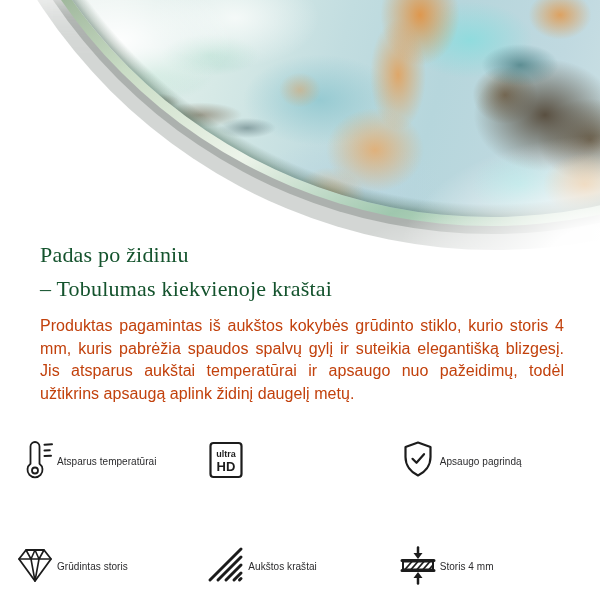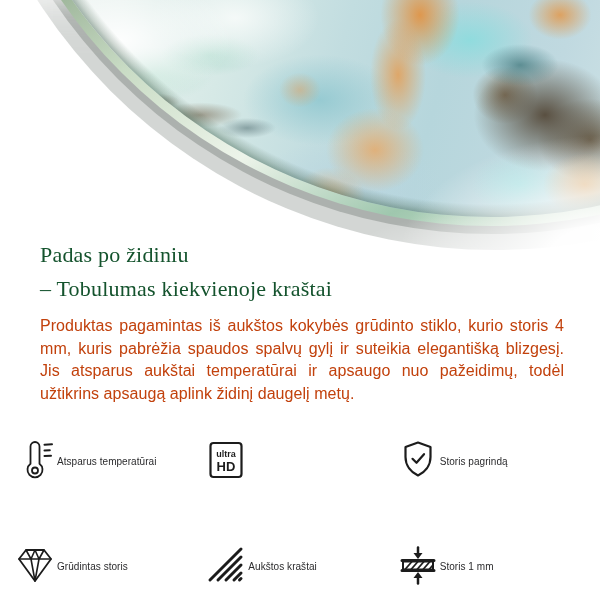--- a/index.html
+++ b/index.html
@@ -137,21 +137,21 @@
     </div>
   </div>
 
   <div class="feature">
     <div class="icon-box">
       <svg width="44" height="44" viewBox="0 0 44 44">
         <path class="ico" stroke-width="2.2" d="M22 4.5 L9.5 9 V19 c0 8.6 5.6 15.2 12.5 18.5 C28.9 34.2 34.5 27.6 34.5 19 V9 Z"></path>
         <path class="ico" stroke-width="2.2" d="M16.5 20.8 l4 4 L28 16.2"></path>
       </svg>
     </div>
-    <div class="label">Storis pagrindą</div>
+    <div class="label">Apsaugo pagrindą</div>
   </div>
 
   <div class="feature">
     <div class="icon-box">
       <svg width="44" height="44" viewBox="0 0 44 44">
         <path class="ico" stroke-width="1.8" d="M13 7 H31 L38 16 L22 38 L6 16 Z"></path>
         <path class="ico" stroke-width="1.6" d="M6 16 H38 M13 7 L18 16 M31 7 L26 16 M18 16 L22 7 L26 16 M18 16 L22 38 M26 16 L22 38"></path>
       </svg>
     </div>
     <div class="label">Grūdintas storis</div>
@@ -171,16 +171,16 @@
       <svg width="44" height="44" viewBox="0 0 44 44">
         <rect class="ico" stroke-width="2" x="7" y="18.5" width="30" height="8"></rect>
         <path class="ico" stroke-width="1.8" stroke-linecap="butt" d="M9 26.5 L16 18.5 M15 26.5 L22 18.5 M21 26.5 L28 18.5 M27 26.5 L34 18.5 M33 26.5 L37 22"></path>
         <path class="ico" stroke-width="3" stroke-linecap="butt" d="M6 17.5 H38 M6 27.5 H38"></path>
         <path class="ico" stroke-width="2.5" d="M22 4.5 V10"></path>
         <path class="ico-fill" d="M22 16 L17.5 10 H26.5 Z"></path>
         <path class="ico" stroke-width="2.5" d="M22 40.5 V35"></path>
         <path class="ico-fill" d="M22 29 L17.5 35 H26.5 Z"></path>
       </svg>
     </div>
-    <div class="label">Storis 1 mm</div>
+    <div class="label">Storis 4 mm</div>
   </div>
 
 </div>
 
 </body></html>

